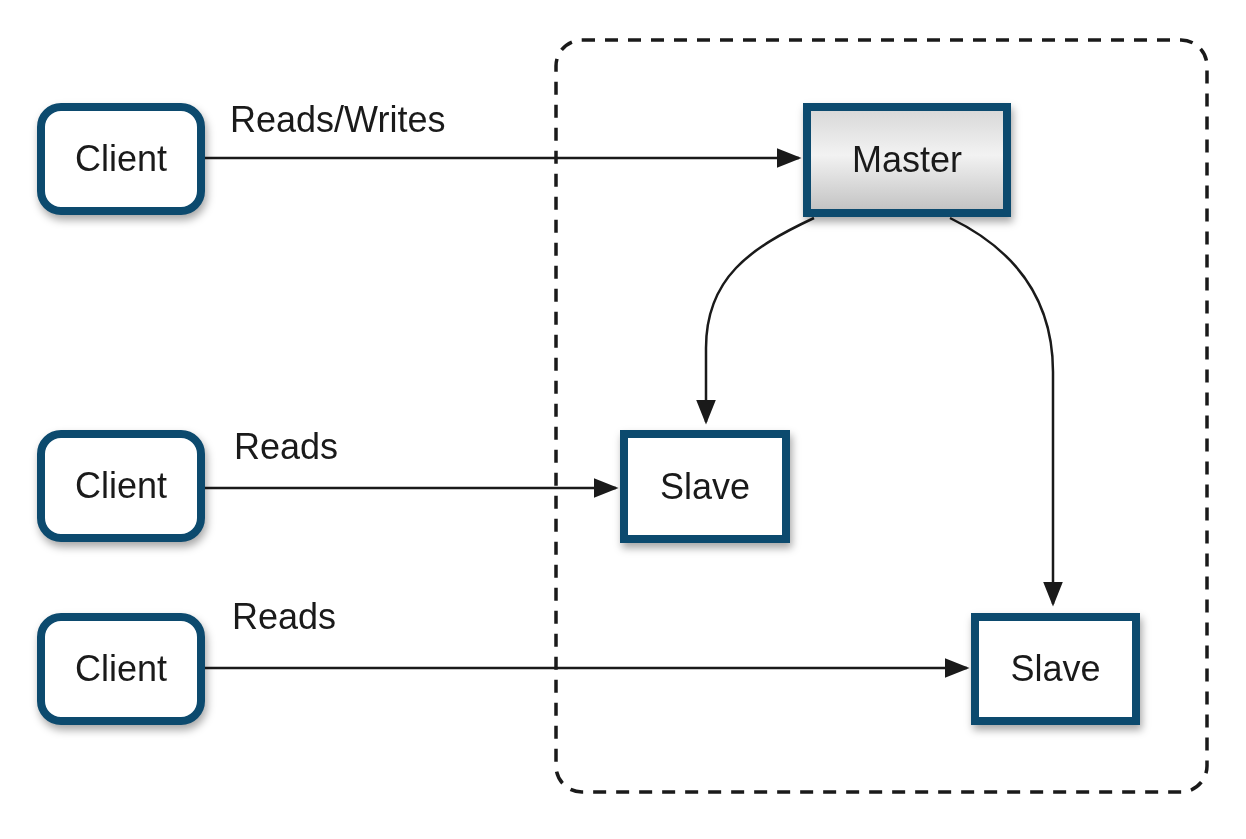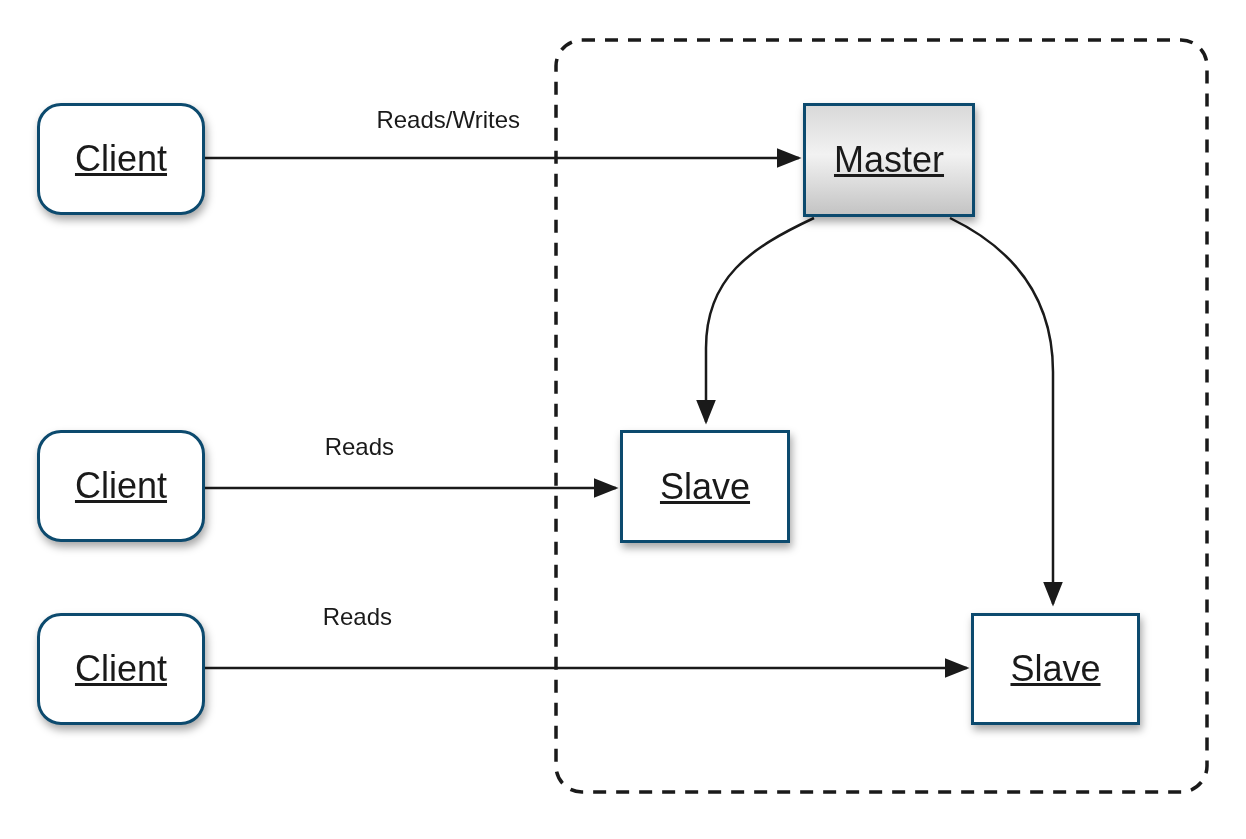--- a/index.html
+++ b/index.html
@@ -20,64 +20,63 @@
     position: absolute;
     left: 0; top: 0;
     width: 1246px; height: 839px;
   }
   .node {
     position: absolute;
     display: flex;
     align-items: center;
     justify-content: center;
     box-sizing: border-box;
-    border: 3px solid #0c4a6e;
+    border: 8px solid #0c4a6e;
     background: #ffffff;
     font-size: 36px;
     line-height: 1;
     box-shadow: 2px 5px 8px rgba(0,0,0,0.35);
-    text-decoration: underline;
   }
   .node.client {
     left: 37px;
     width: 168px;
     height: 112px;
     border-radius: 24px;
   }
   .client-0 { top: 103px; }
   .client-1 { top: 430px; }
   .client-2 { top: 613px; }
   .node.master {
     left: 803px;
     top: 103px;
-    width: 172px;
+    width: 208px;
     height: 114px;
     background: linear-gradient(180deg,
       var(--master-top, #d9d9d9) 0%,
       var(--master-mid, #f2f2f2) 45%,
       var(--master-bottom, #c4c4c4) 100%);
   }
   .node.slave-0 {
     left: 620px;
     top: 430px;
     width: 170px;
     height: 113px;
   }
   .node.slave-1 {
     left: 971px;
     top: 613px;
     width: 169px;
     height: 112px;
   }
   .edge-label {
     position: absolute;
-    font-size: 24px;
+    font-size: 36px;
     line-height: 40px;
     white-space: nowrap;
-    text-align: right;
+    text-align: left;
   }
   .lbl-reads-writes { left: 230px; top: 100px; width: 290px; }
   .lbl-reads-mid    { left: 234px; top: 427px; width: 160px; }
   .lbl-reads-bottom { left: 232px; top: 597px; width: 160px; }
   .lbl-replication  { left: 737px; top: 269px; width: 280px; }
 </style>
 </head>
 <body>
 
 <div class="canvas" style="--bg: #ffffff; --master-top: #d9d9d9; --master-mid: #f2f2f2; --master-bottom: #c4c4c4;">

